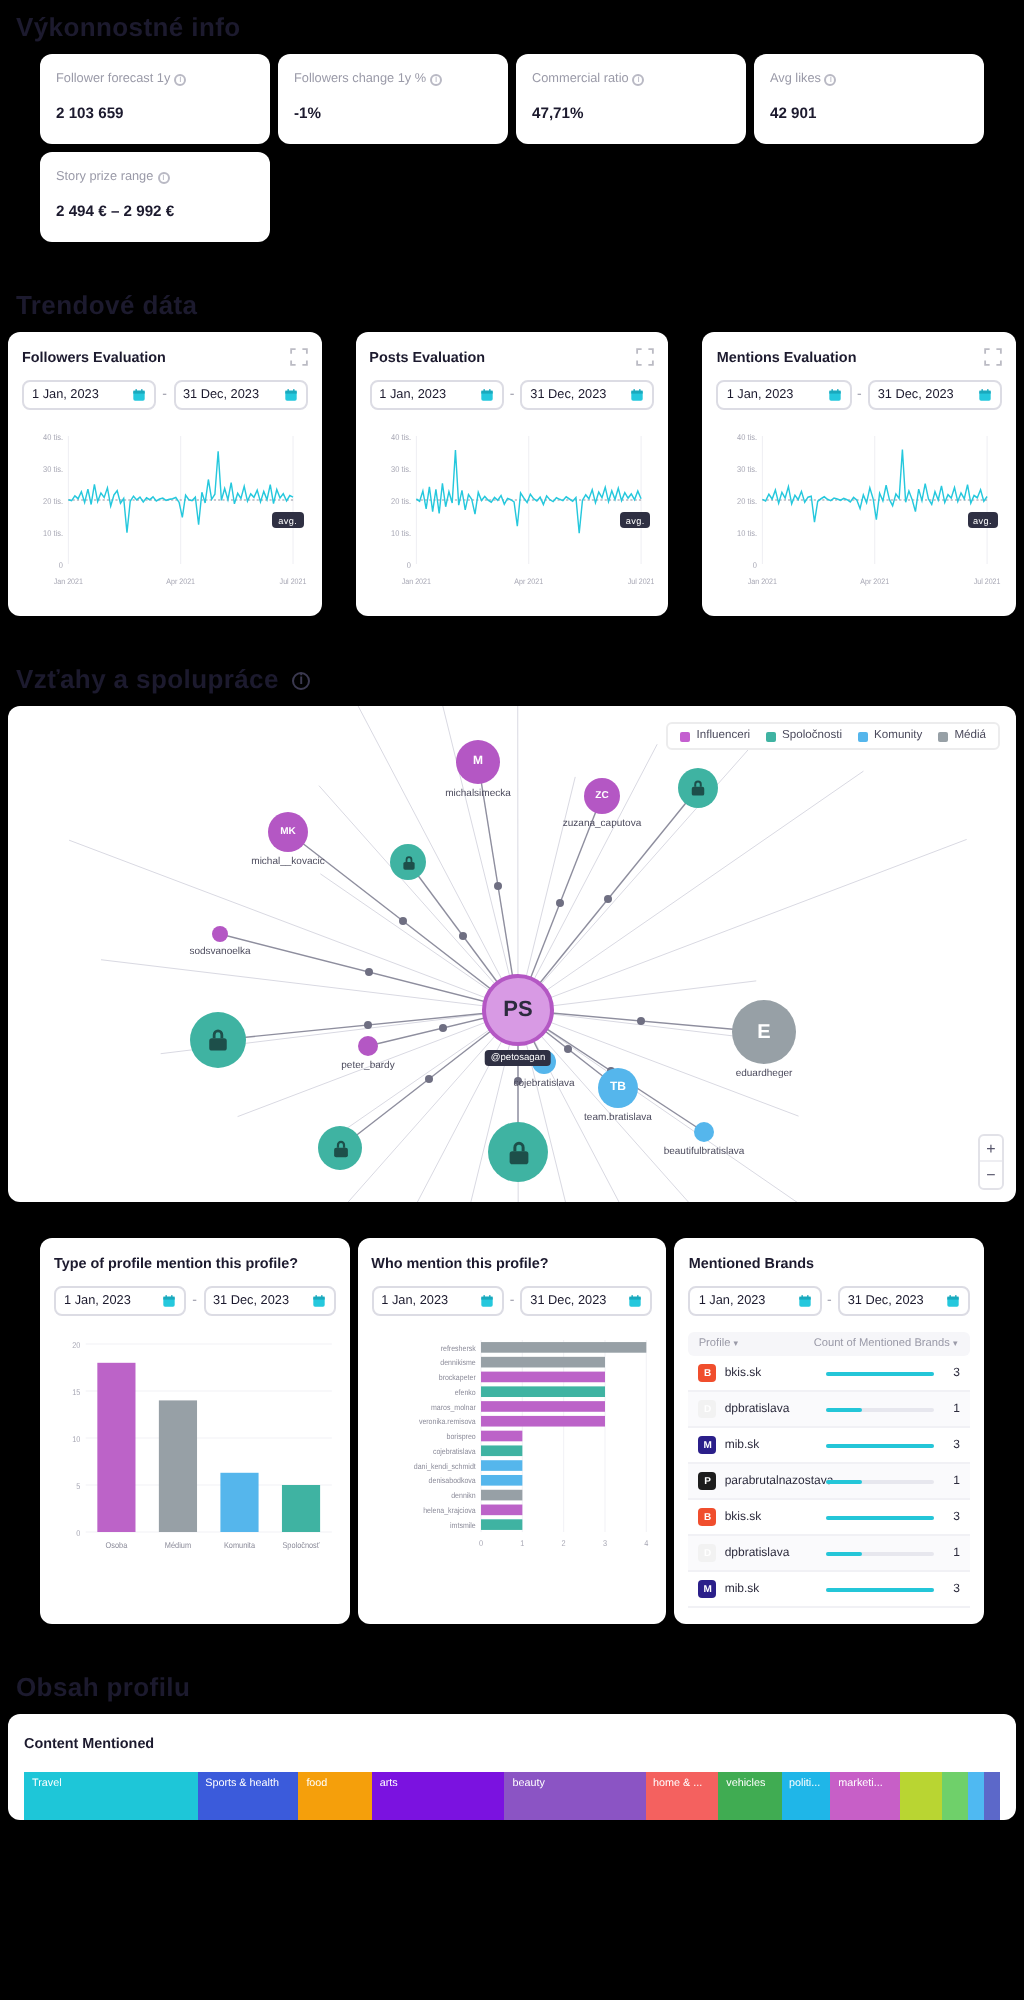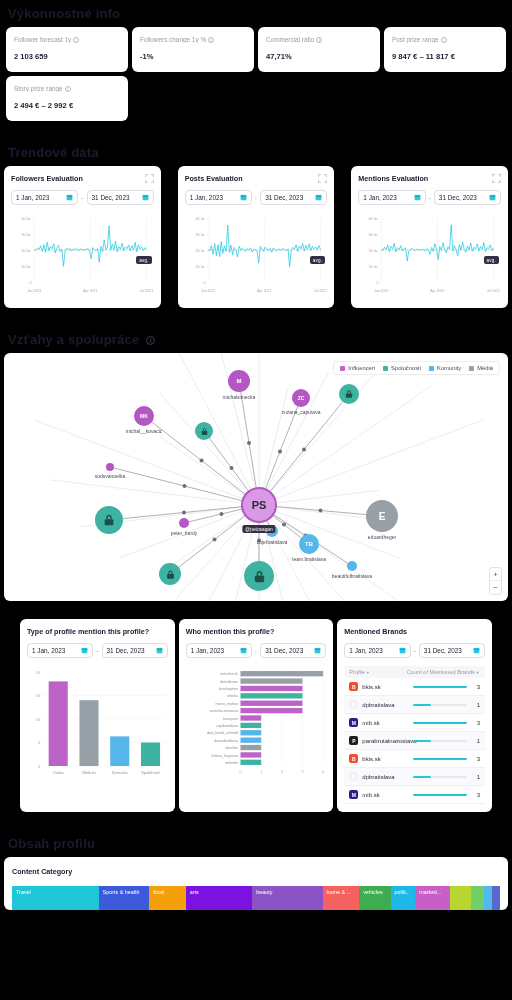--- a/index.html
+++ b/index.html
@@ -29,21 +29,21 @@
     margin-left: 3px;
     color: #3b3950;
     font-weight: 700;
   }
 
   
   .kpi-grid {
     display: grid;
     grid-template-columns: repeat(4, 1fr);
     gap: 4px;
-    padding: 0 6px;
+    padding: 0 20px;
   }
   .kpi-card {
     background: #fff;
     border-radius: 6px;
     padding: 9px 8px 11px 8px;
     min-height: 44px;
     box-shadow: 0 1px 2px rgba(0,0,0,.10);
   }
   .kpi-label {
     color: #9a9aa8;
@@ -285,22 +285,22 @@
     </div>
     <div class="kpi-card">
       <div class="kpi-label">Followers change 1y %<span class="i">i</span></div>
                  <div class="kpi-value">-1%</div>
     </div>
     <div class="kpi-card">
       <div class="kpi-label">Commercial ratio<span class="i">i</span></div>
                  <div class="kpi-value">47,71%</div>
     </div>
     <div class="kpi-card">
-      <div class="kpi-label">Post prize range<span class="i">i</span></div>
-                 <div class="kpi-value">9 847 € – 11 817 €</div>
+      <div class="kpi-label">Avg likes<span class="i">i</span></div>
+                 <div class="kpi-value">42 901</div>
     </div>
     <div class="kpi-card">
       <div class="kpi-label">Story prize range<span class="i">i</span></div>
                  <div class="kpi-value">2 494 € – 2 992 €</div>
     </div>
   </div>
 
 <div class="gap"></div>
 
 <div class="section-title">
@@ -835,21 +835,21 @@
   </div>
 </div>
 
 <div class="gap"></div>
 
 <div class="section-title">
   <span>Obsah profilu</span>
 </div>
 
 <div class="content-card">
-  <div class="card-title">Content Category</div>
+  <div class="card-title">Content Mentioned</div>
   <div class="cat-strip" id="cat-strip">
       <div class="cat-cell" style="background: rgb(30, 198, 216); width: 18%;">Travel</div>
       <div class="cat-cell" style="background: rgb(59, 91, 219); width: 10.5%;">Sports &amp; health</div>
       <div class="cat-cell" style="background: rgb(245, 159, 11); width: 7.6%;">food</div>
       <div class="cat-cell" style="background: rgb(123, 18, 224); width: 13.8%;">arts</div>
       <div class="cat-cell" style="background: rgb(139, 84, 196); width: 14.6%;">beauty</div>
       <div class="cat-cell" style="background: rgb(244, 97, 95); width: 7.6%;">home &amp; ...</div>
       <div class="cat-cell" style="background: rgb(64, 172, 82); width: 6.5%;">vehicles</div>
       <div class="cat-cell" style="background: rgb(31, 182, 232); width: 5.1%;">politi...</div>
       <div class="cat-cell" style="background: rgb(199, 95, 199); width: 7.2%;">marketi...</div>

